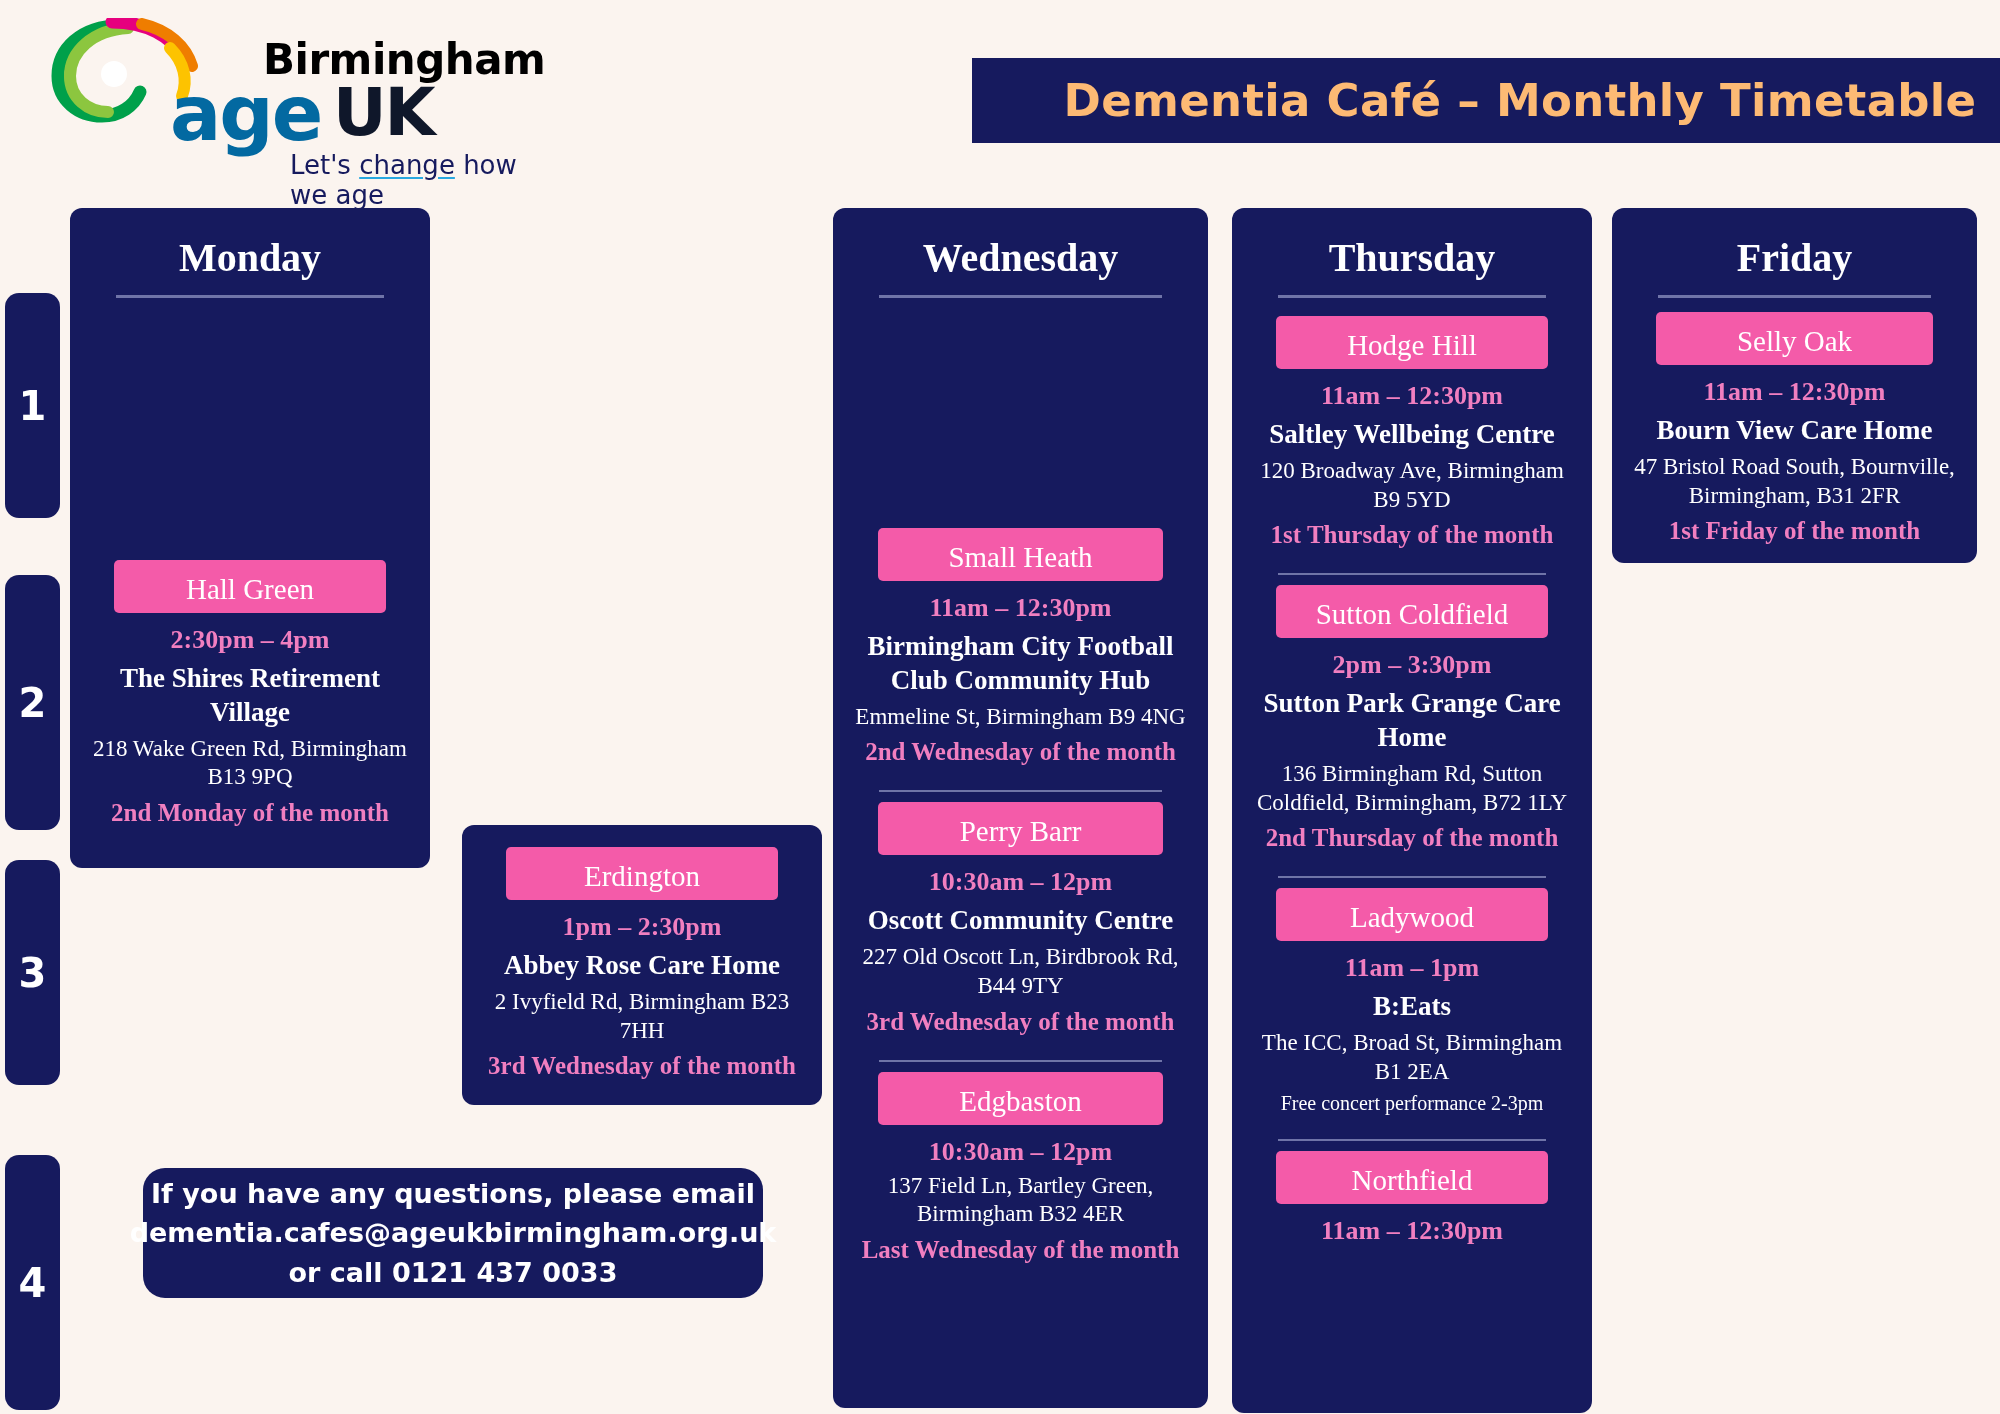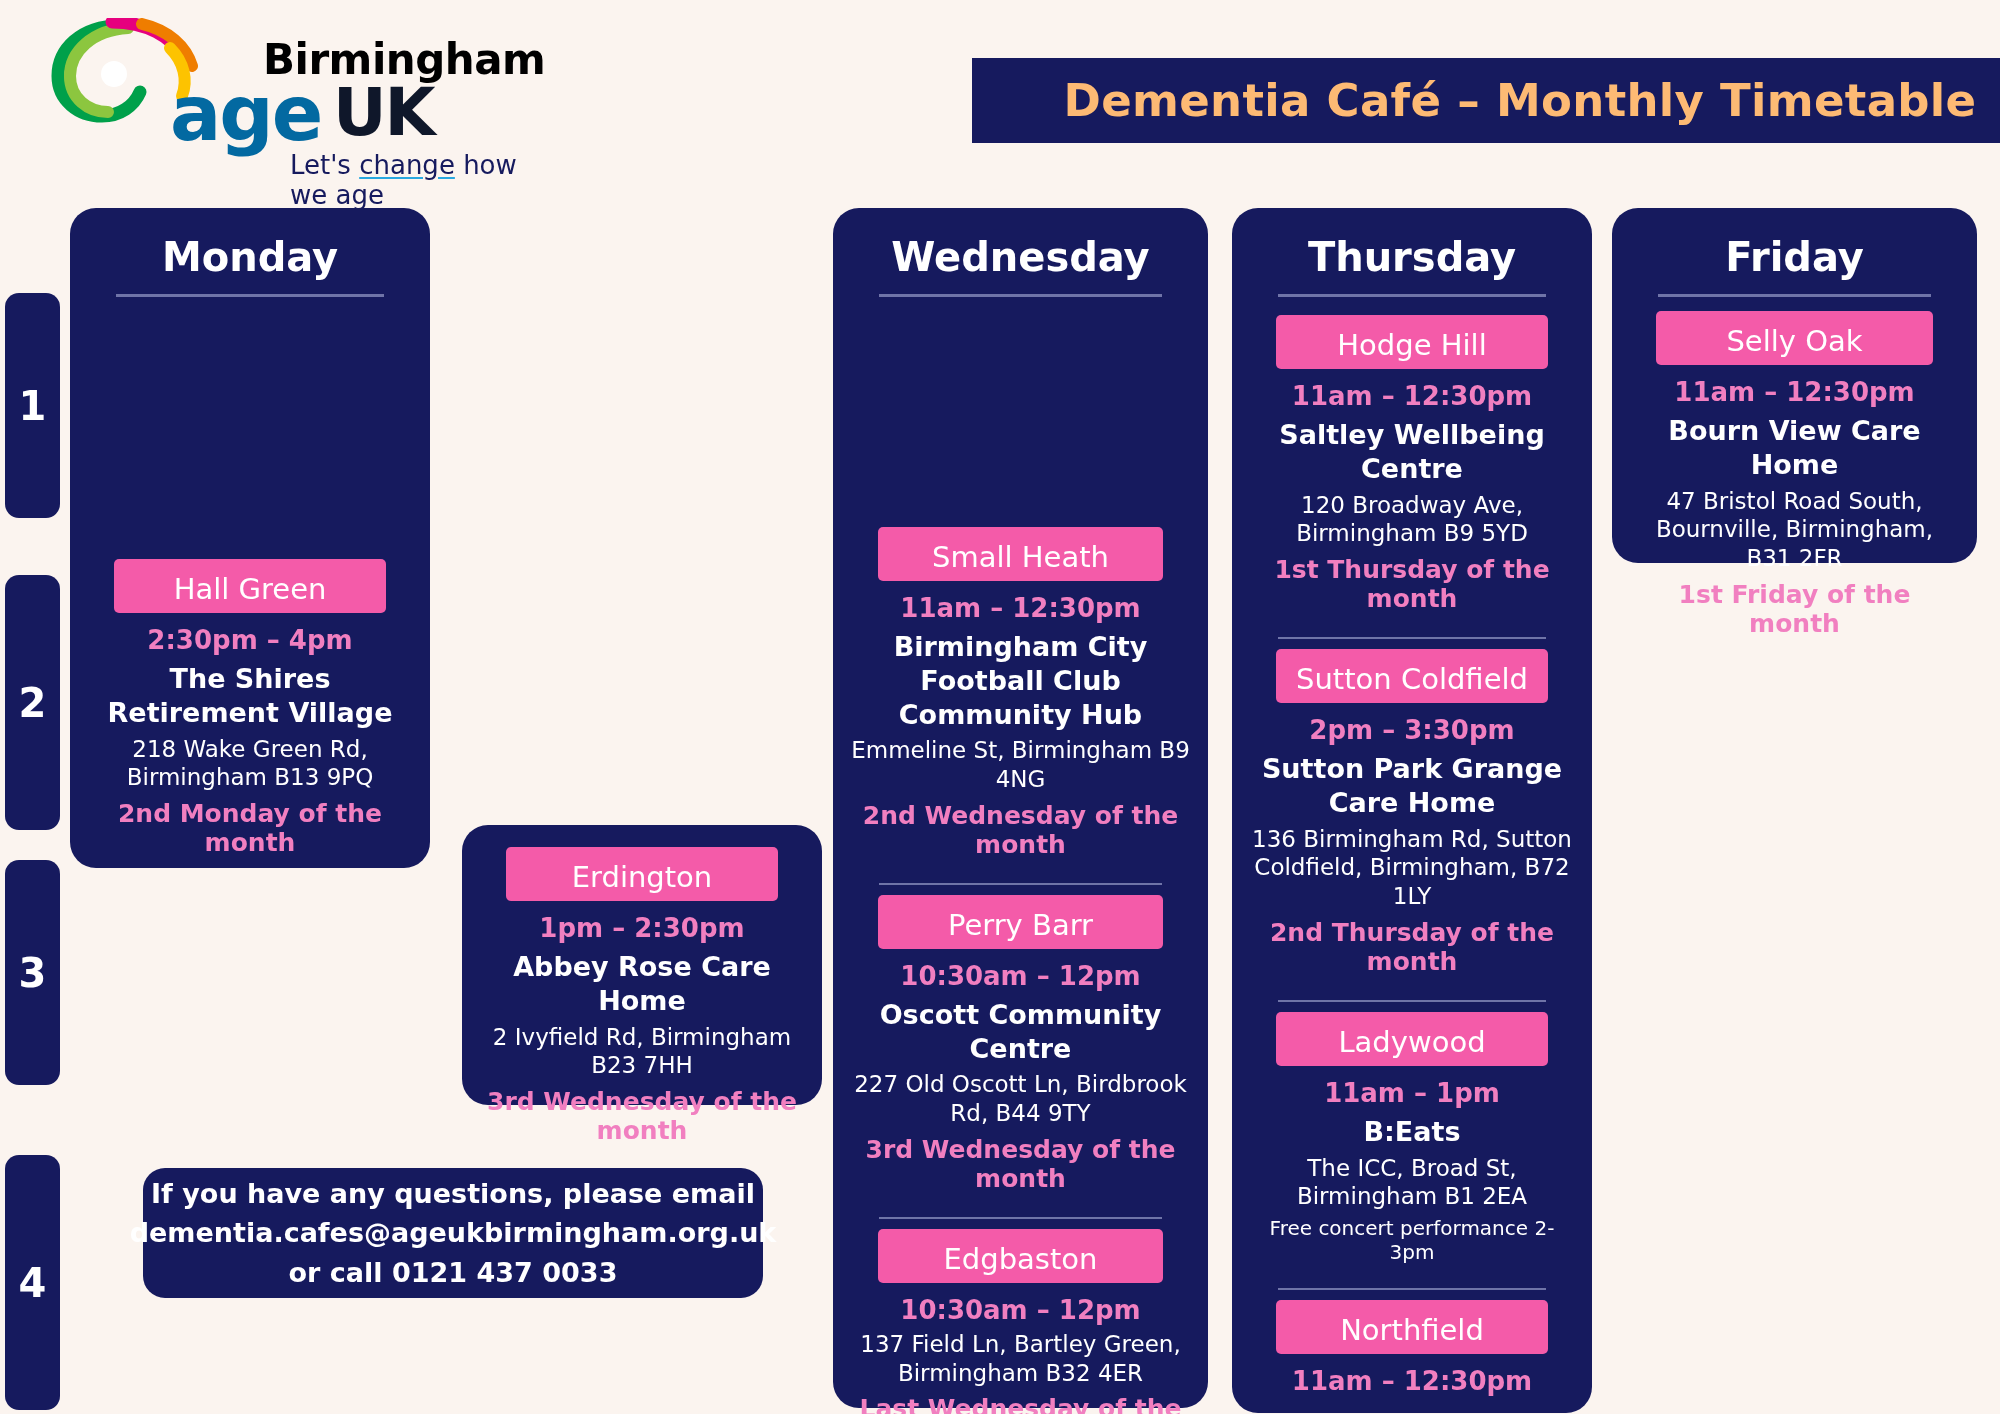--- a/index.html
+++ b/index.html
@@ -35,21 +35,21 @@
     position:absolute;left:5px;width:55px;border-radius:14px;
     display:flex;align-items:center;justify-content:center;
     color:#ffffff;font-size:40px;font-weight:bold;
   }
   #week-1{top:293px;height:225px;}
   #week-2{top:575px;height:255px;}
   #week-3{top:860px;height:225px;}
   #week-4{top:1155px;height:255px;}
 
   
-  .col{position:absolute;border-radius:26px;}
+  .col{position:absolute;border-radius:12px;font-family:Liberation Serif, serif;}
   .day-head{
     color:#ffffff;font-size:40px;font-weight:bold;text-align:center;
     padding-top:26px;
   }
   .head-rule{height:3px;background:#6f74a8;margin:14px 46px 0 46px;}
 
   .entry{padding:12px 18px 6px 18px;}
   .entry .rule{height:2px;background:#6f74a8;margin:6px 28px 10px 28px;}
   .badge{
     display:block;margin:0 auto;border-radius:5px;

